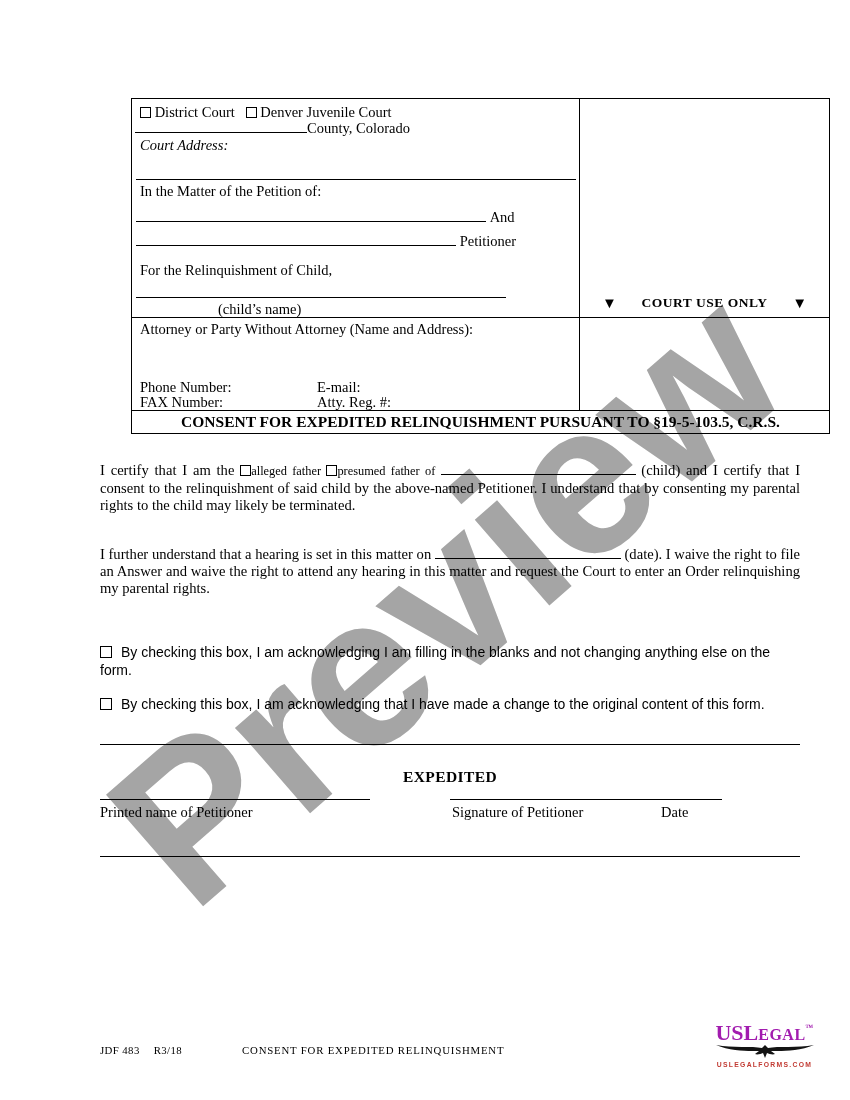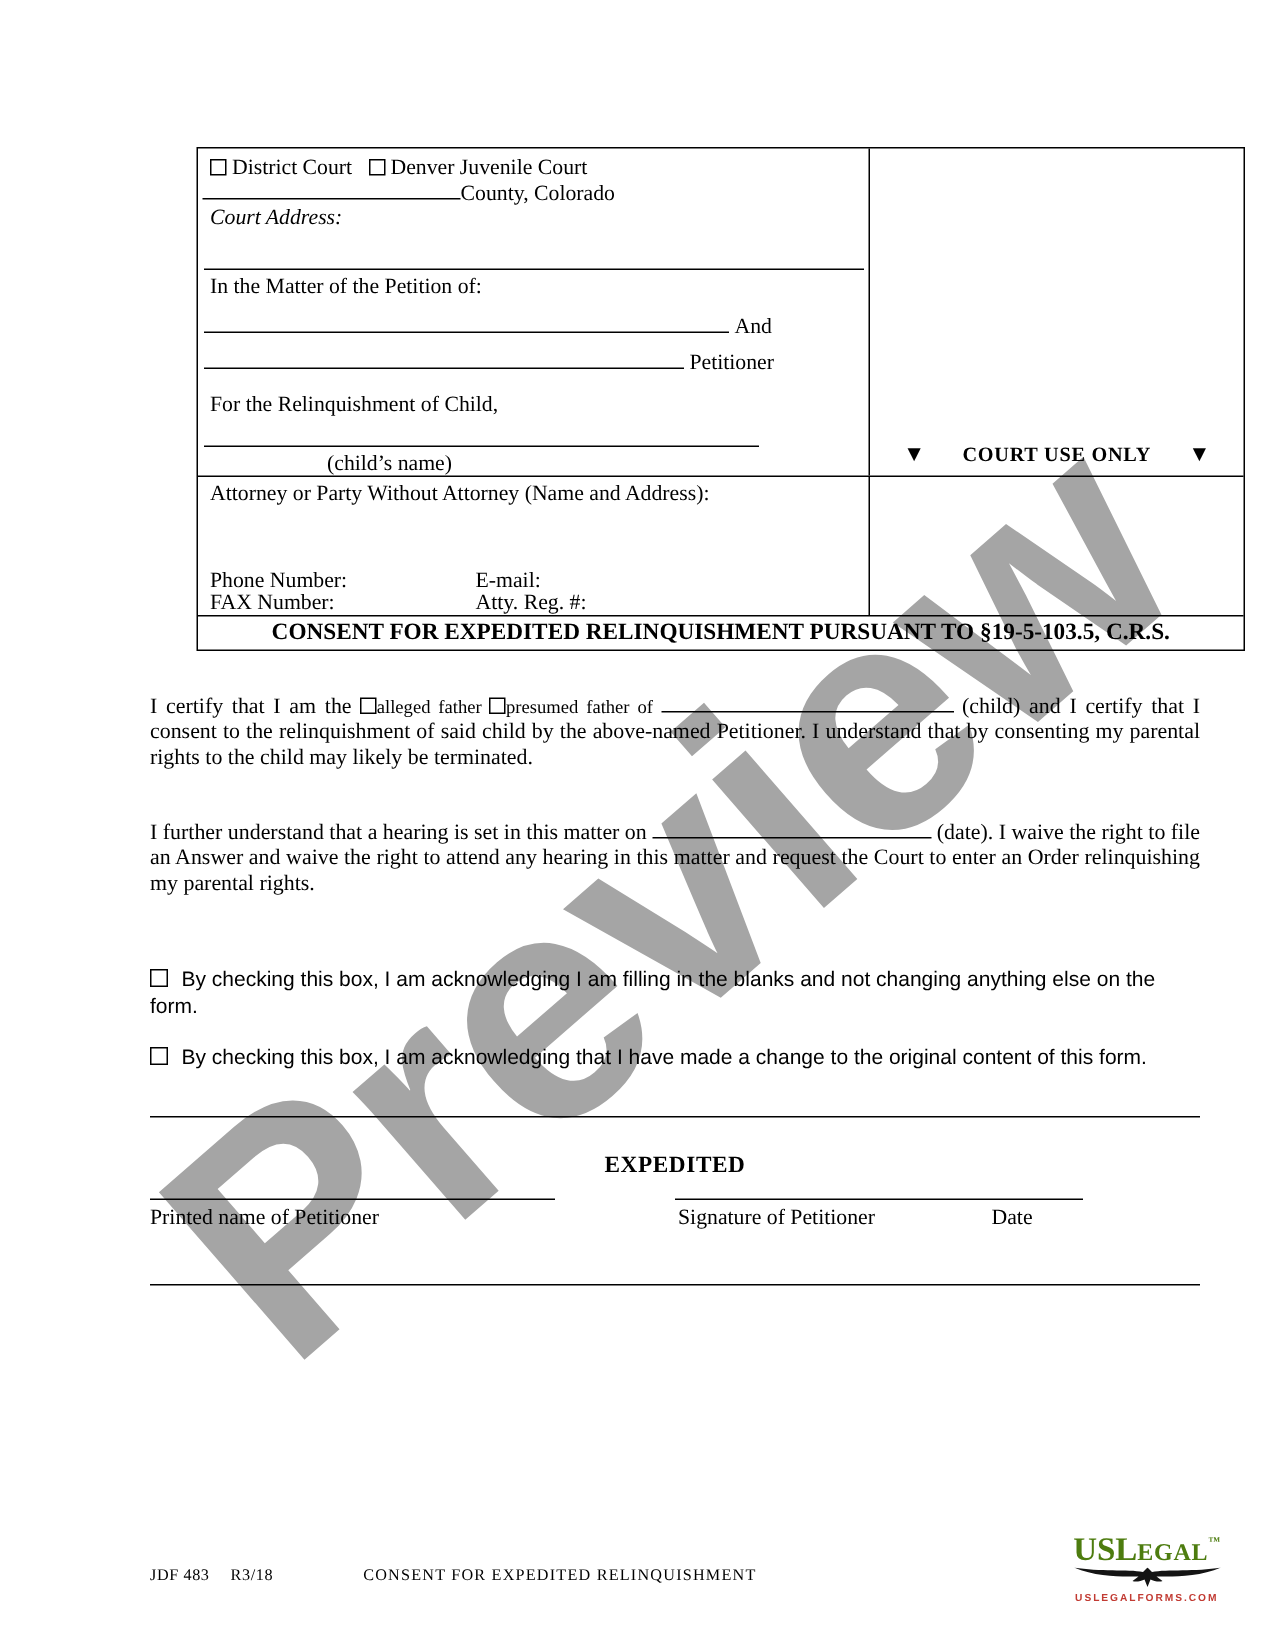--- a/index.html
+++ b/index.html
@@ -143,21 +143,21 @@
   <div class="layer label" style="left:452px; top:804px;">Signature of Petitioner</div>
   <div class="layer label" style="left:661px; top:804px;">Date</div>
 
   <div class="layer rule" style="top:856px;"></div>
 
   <div class="layer footer">
     <span>JDF 483</span><span>R3/18</span><span class="ftitle">CONSENT FOR EXPEDITED RELINQUISHMENT</span>
   </div>
 
   <div class="layer logo">
-    <div class="logo-word" style="color:#4d7c0f;">
+    <div class="logo-word" style="color:#a21caf;">
       <span class="logo-us">US</span><span class="logo-l">L</span><span class="logo-egal">EGAL</span><span class="logo-tm">™</span>
     </div>
     <div class="logo-wings">
       <svg width="100" height="13" viewBox="0 0 100 13" aria-hidden="true">
         <path fill="#141414" d="M50 0 L53 3 C63 1 82 3 99 0 C83 7 64 6 56 6 L60 9 C58 10 54 9 52 8 L50 13 L48 8 C46 9 42 10 40 9 L44 6 C36 6 17 7 1 0 C18 3 37 1 47 3 Z"></path>
       </svg>
     </div>
     <div class="logo-site" style="color:#c23b33;">USLEGALFORMS.COM</div>
   </div>
 

